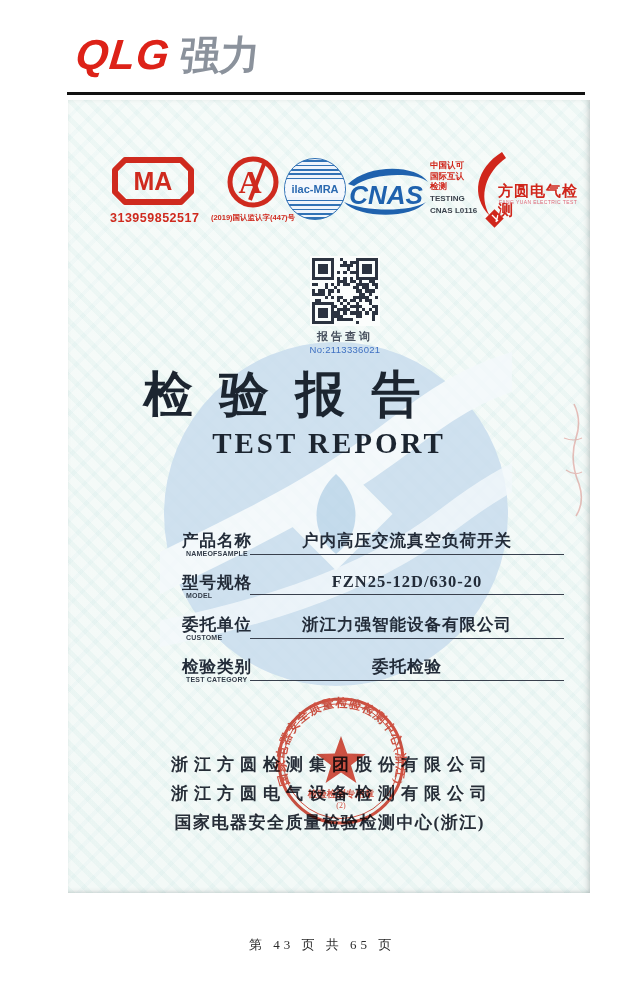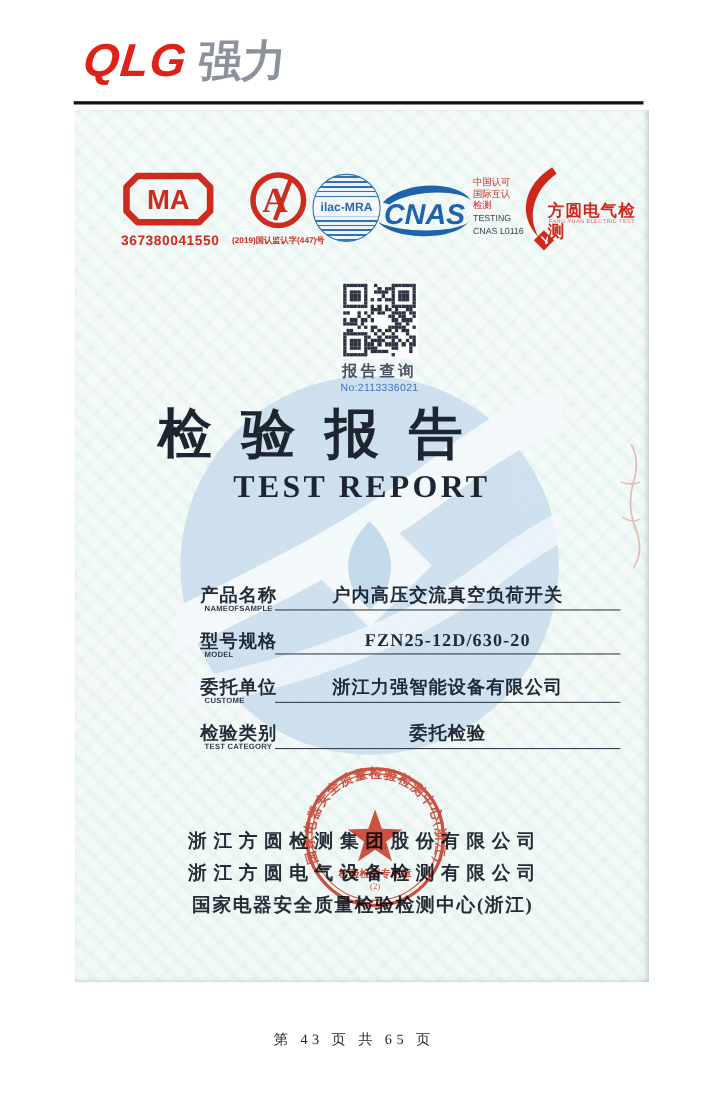--- a/index.html
+++ b/index.html
@@ -26,34 +26,34 @@
   .cal{position:absolute;left:132px;top:6px;width:106px;text-align:center;}
   .cal .cap{font-family:"Liberation Sans",sans-serif;font-weight:700;font-size:7.5px;color:#cf2a1e;margin-top:1px;}
   .ilac{position:absolute;left:216px;top:8px;width:60px;height:60px;border-radius:50%;
       background:repeating-linear-gradient(0deg,#3071b5 0 1.6px,#eef4fb 1.6px 4.4px);
       border:1px solid #3071b5;overflow:hidden;}
   .ilac .band{position:absolute;left:0;top:21px;width:100%;height:17px;background:#f4f8fd;
       display:flex;align-items:center;justify-content:center;
       font-family:"Liberation Sans",sans-serif;font-weight:700;font-size:11px;color:#2a69b0;}
   .cnas{position:absolute;left:270px;top:16px;width:96px;height:52px;}
   .cnascap{position:absolute;left:362px;top:10px;width:72px;
-      font-family:"Liberation Sans",sans-serif;font-weight:400;}
+      font-family:"Liberation Sans",sans-serif;font-weight:700;}
   .cnascap .l1{font-size:8.5px;color:#d0261b;line-height:10.5px;}
   .cnascap .l2{font-size:8px;color:#3c434d;line-height:10px;margin-top:2px;}
   .fy{position:absolute;left:400px;top:0;width:122px;height:92px;}
   .fy .txt{position:absolute;left:30px;top:32px;font-weight:700;font-size:15px;color:#d0261b;
       font-family:"Liberation Sans",sans-serif;letter-spacing:1px;}
   .fy .sub{position:absolute;left:31px;top:49px;font-size:5px;color:#d67;font-family:"Liberation Sans",sans-serif;letter-spacing:.4px;}
   
   .qrwrap{position:absolute;left:241px;top:156px;width:72px;text-align:center;}
   .qr{width:66px;height:66px;margin:0 auto;display:grid;grid-template-columns:repeat(21,1fr);
       grid-template-rows:repeat(21,1fr);background:#fbfdfc;padding:2px;}
   .qr i{display:block;}
   .qr i.d{background:#2c3340;}
-  .qrcap{margin-top:3px;font-size:14px;font-weight:700;color:#4a5260;letter-spacing:3px;}
+  .qrcap{margin-top:3px;font-size:11px;font-weight:700;color:#4a5260;letter-spacing:3px;}
   .qrnum{font-size:9.5px;color:#3f71c2;font-family:"Liberation Sans",sans-serif;letter-spacing:.3px;}
   
   .wm{position:absolute;left:92px;top:238px;width:352px;height:352px;opacity:.85;}
   
   .title-cn{position:absolute;left:0;top:262px;width:428px;text-align:center;
       font-size:49px;font-weight:700;color:#1c2530;letter-spacing:27px;text-indent:27px;}
   .title-en{position:absolute;left:0;top:327px;width:522px;text-align:center;
       font-size:29px;font-weight:700;color:#1c2530;letter-spacing:3px;}
   
   .row{position:absolute;left:0;width:522px;height:40px;}
@@ -89,21 +89,21 @@
 
   <div class="scan">
 
     <div class="marks">
 
       <div class="cma">
         <svg width="84" height="50" viewBox="0 0 84 50">
           <path d="M14 4 H70 L80 14 V36 L70 46 H14 L4 36 V14 Z" fill="none" stroke="#cf2a1e" stroke-width="6" stroke-linejoin="round"></path>
           <text x="42" y="34" text-anchor="middle" font-family="Liberation Sans,sans-serif" font-weight="900" font-size="25" fill="#cf2a1e">MA</text>
         </svg>
-        <div class="num">367380041550</div>
+        <div class="num">313959852517</div>
       </div>
 
       <div class="cal">
         <svg width="58" height="52" viewBox="0 0 58 52">
           <circle cx="29" cy="26" r="23" fill="none" stroke="#cf2a1e" stroke-width="5"></circle>
           <text x="26" y="37" text-anchor="middle" font-family="Liberation Serif,serif" font-weight="700" font-size="32" fill="#cf2a1e">A</text>
           <line x1="40" y1="8" x2="26" y2="44" stroke="#cf2a1e" stroke-width="4"></line>
         </svg>
         <div class="cap">(2019)国认监认字(447)号</div>
       </div>

